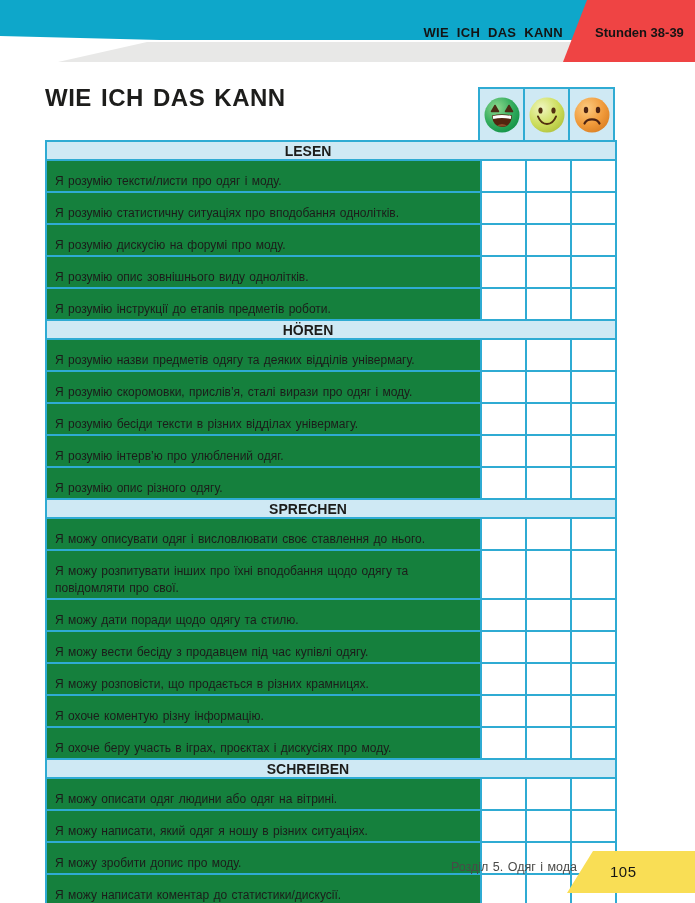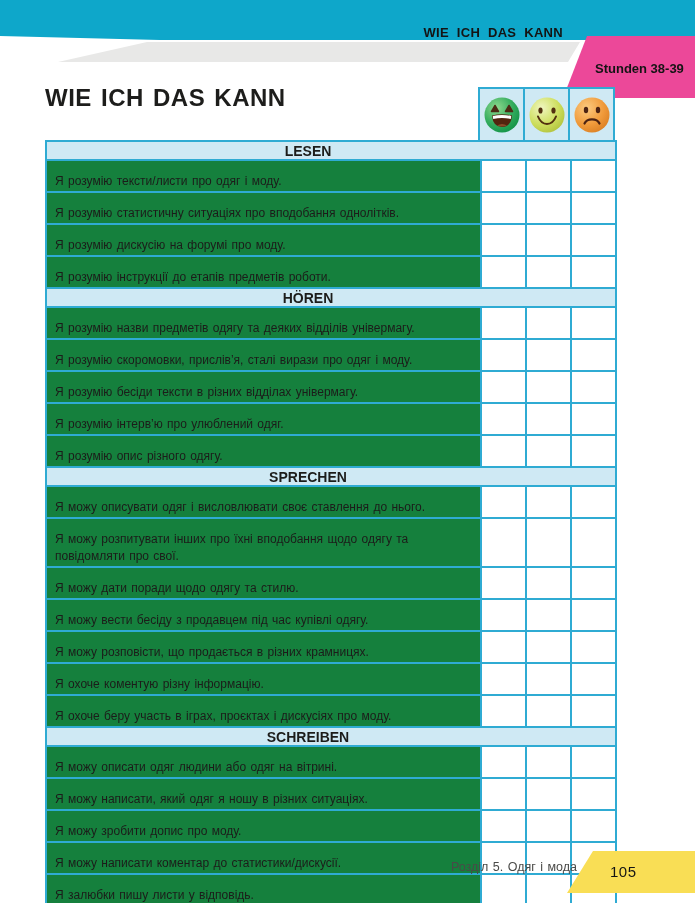--- a/index.html
+++ b/index.html
@@ -27,23 +27,22 @@
   }
   .gray-band {
     position: absolute; left: 58px; top: 42px;
     width: 522px; height: 20px;
     background: #e8e8e7;
     clip-path: polygon(89px 0, 522px 0, 510px 100%, 0 100%);
   }
   .yellow-chip-top {
     position: absolute; left: 563px; top: 0;
     width: 132px; height: 62px;
-    background: #ec4899;
+    background: #ef4444;
     clip-path: polygon(24px 0, 132px 0, 132px 62px, 0 62px);
-    margin-top: 36px;
   }
   .yellow-chip-top .badge {
     position: absolute; left: 32px; top: 25px;
     font-size: 13px; font-weight: bold; color: #141414;
   }
 
   
   .page-heading {
     position: absolute; left: 45px; top: 84px;
     font-size: 24px; font-weight: bold;
@@ -197,20 +196,26 @@
         <td class="check"></td>
         <td class="check"></td>
       </tr>
       <tr>
         <td class="stmt">Я розумію дискусію на форумі про моду.</td>
         <td class="check"></td>
         <td class="check"></td>
         <td class="check"></td>
       </tr>
       <tr>
+        <td class="stmt">Я розумію опис зовнішнього виду однолітків.</td>
+        <td class="check"></td>
+        <td class="check"></td>
+        <td class="check"></td>
+      </tr>
+      <tr>
         <td class="stmt">Я розумію інструкції до етапів предметів роботи.</td>
         <td class="check"></td>
         <td class="check"></td>
         <td class="check"></td>
       </tr>
       <tr>
         <th class="section-title" colspan="4">HÖREN</th>
       </tr>
       <tr>
         <td class="stmt">Я розумію назви предметів одягу та деяких відділів універмагу.</td>

